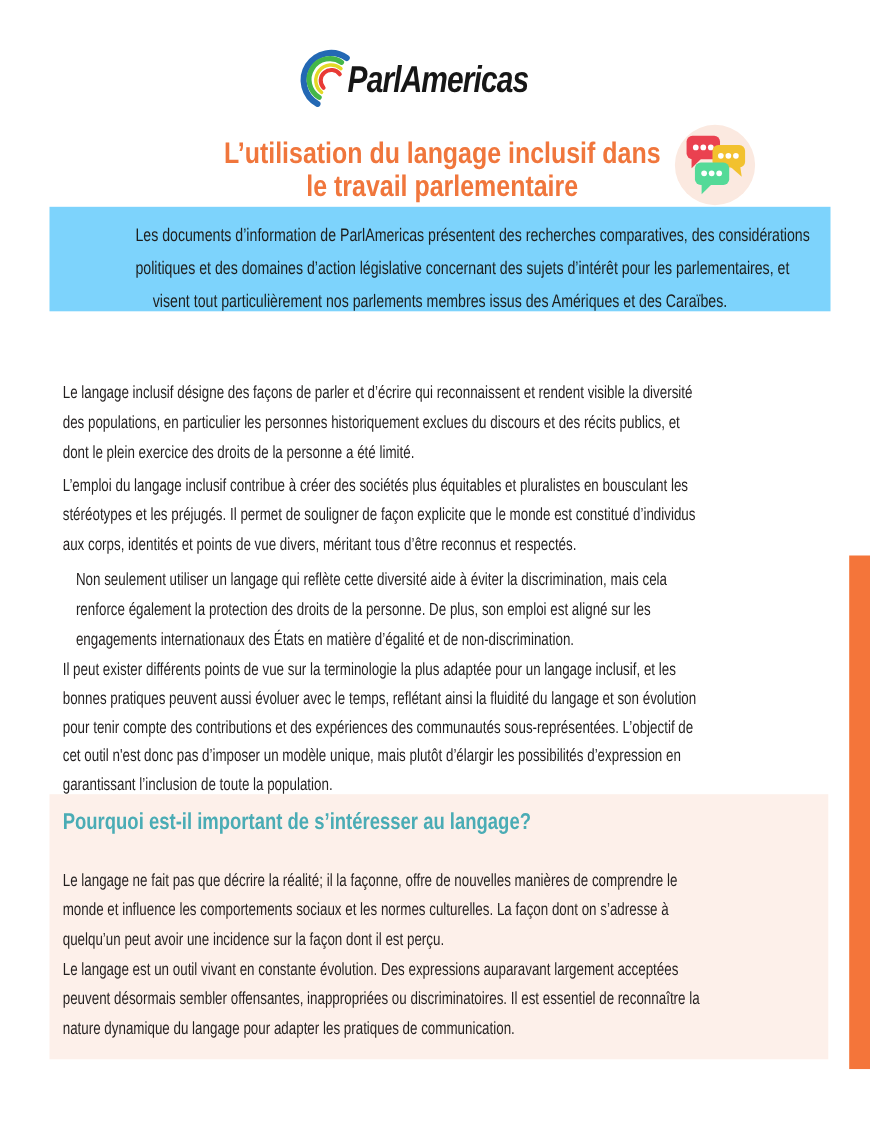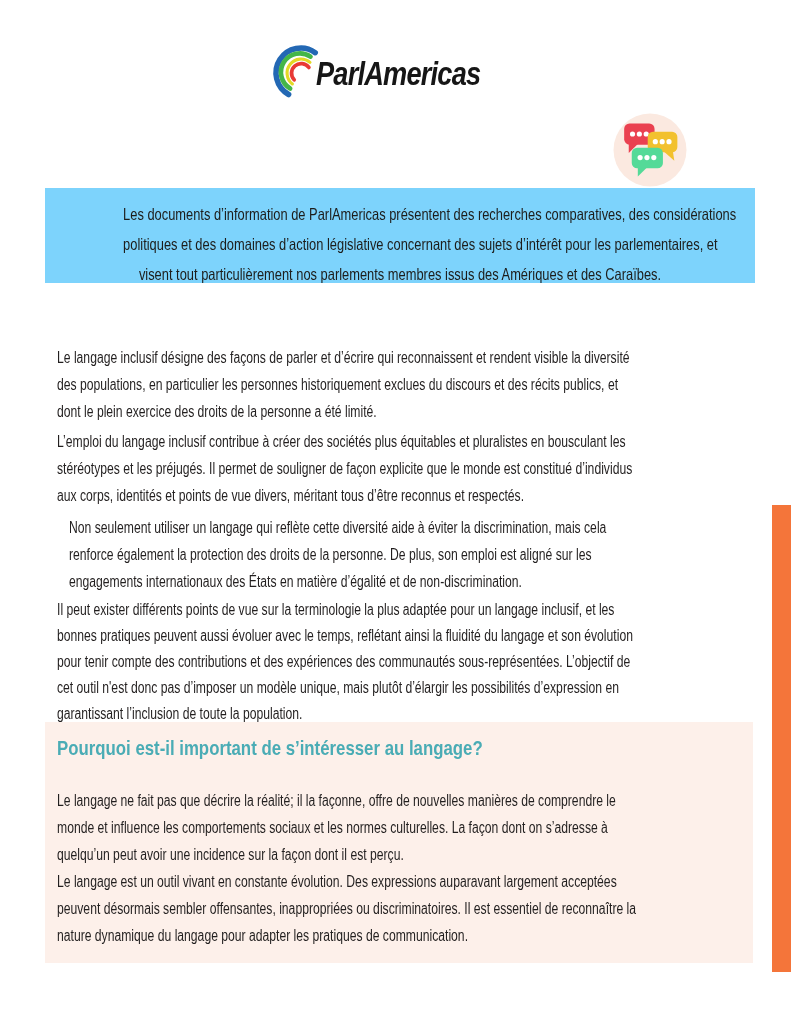--- a/index.html
+++ b/index.html
@@ -56,20 +56,24 @@
   <div class="logo">
     <svg viewBox="0 0 100 100">
       <path d="M 72.9 17.2 A 40 40 0 1 0 30 84.6" fill="none" stroke="#2368b4" stroke-width="9" stroke-linecap="round"></path>
       <path d="M 65.3 23.6 A 30.5 30.5 0 1 0 32.5 75.0" fill="none" stroke="#44b649" stroke-width="7.5" stroke-linecap="round"></path>
       <path d="M 64.5 32.8 A 22.5 22.5 0 1 0 36.1 67.7" fill="none" stroke="#e3d926" stroke-width="5" stroke-linecap="round"></path>
       <path d="M 62.7 41.1 A 15.5 15.5 0 1 0 39.0 61.0" fill="none" stroke="#e83a35" stroke-width="6" stroke-linecap="round"></path>
     </svg>
     <div class="logo-text">ParlAmericas</div>
   </div>
 
+  <div class="title">
+    <div class="tline">L’utilisation du langage inclusif dans</div>
+    <div class="tline">le travail parlementaire</div>
+  </div>
 
   <svg class="header-icon" viewBox="0 0 100 100">
     <circle cx="50" cy="50" r="48" fill="#fbe9e0"></circle>
     <g>
       <rect x="16" y="15" width="40" height="28" rx="7" fill="#ea4150"></rect>
       <polygon points="22,41 22,54 35,41" fill="#ea4150"></polygon>
       <circle cx="27" cy="29" r="3.4" fill="#ffffff"></circle>
       <circle cx="36" cy="29" r="3.4" fill="#ffffff"></circle>
       <circle cx="45" cy="29" r="3.4" fill="#ffffff"></circle>
     </g>

